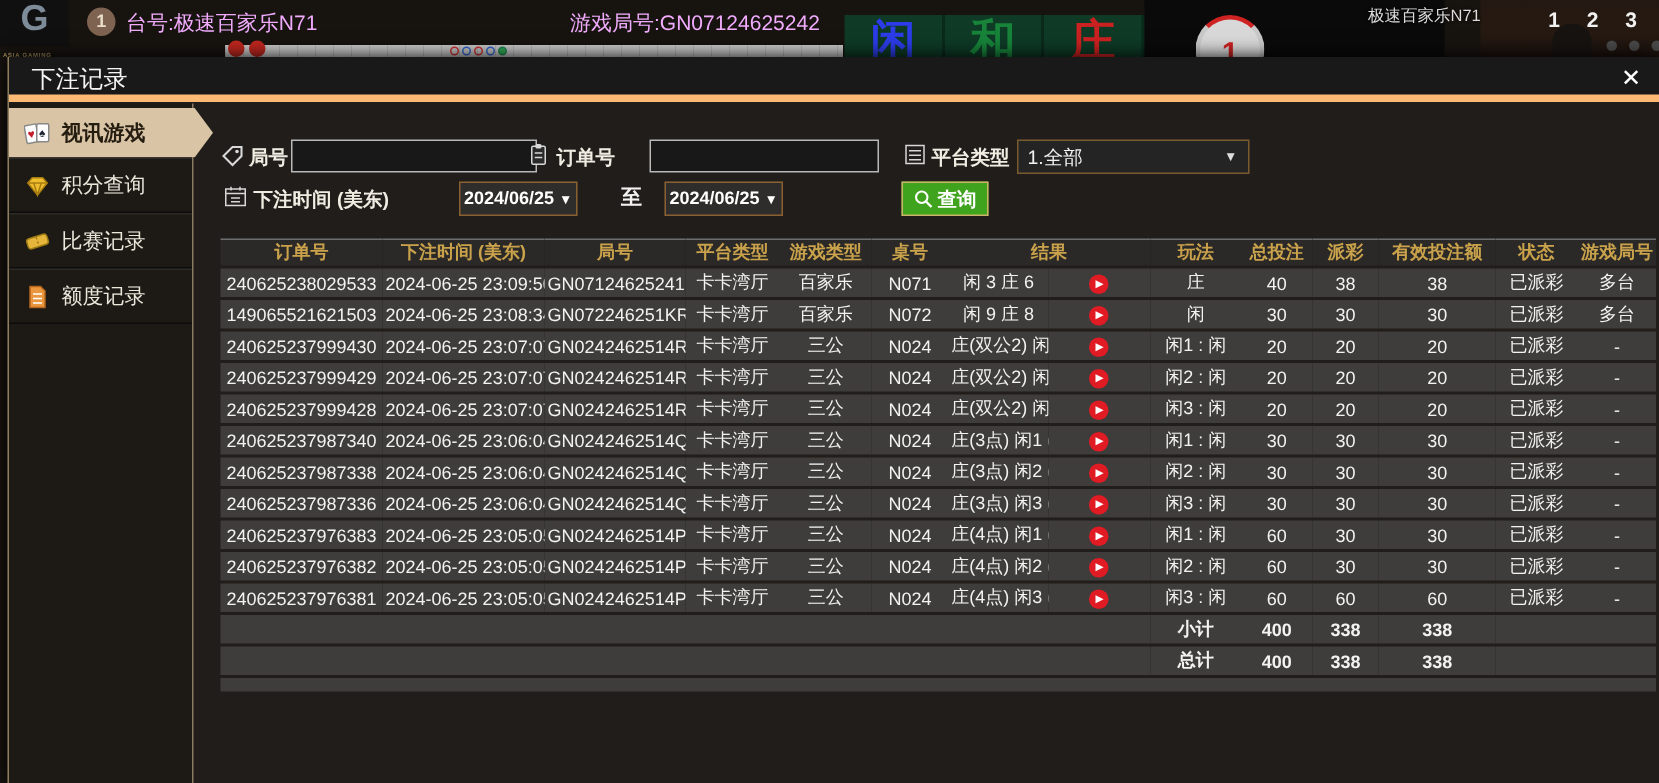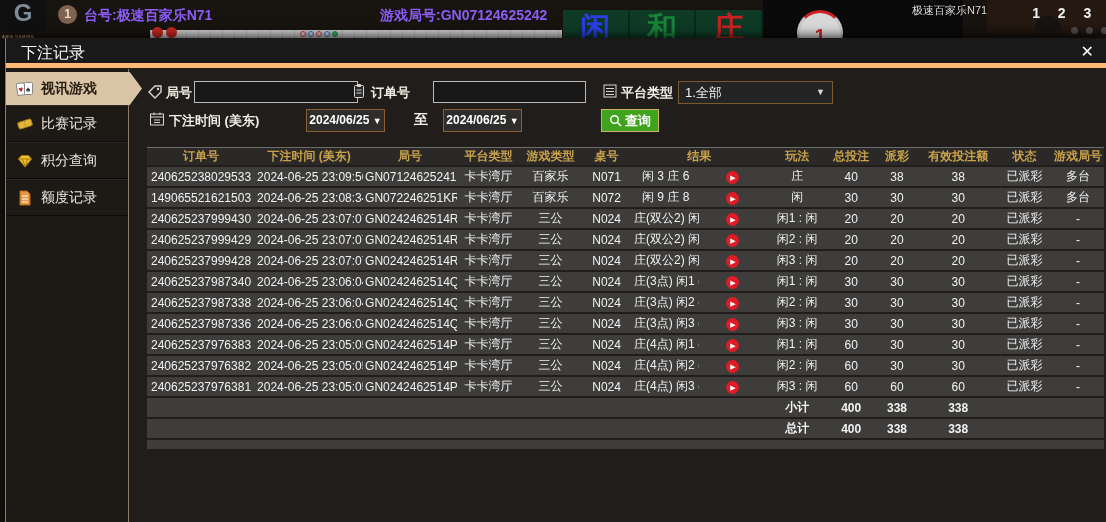--- a/index.html
+++ b/index.html
@@ -6,21 +6,21 @@
   *{box-sizing:border-box;font-family:"Liberation Sans","DejaVu Sans",sans-serif;}
   #stage{position:relative;width:1106px;height:522px;overflow:hidden;background:#0c0a08;}
 
   
   .game-bg{position:absolute;inset:0;background:#17130f;}
   .ag-logo{position:absolute;left:0;top:0;width:46px;height:31px;background:#101010;color:#7e8c9a;
     font-size:24px;font-weight:bold;text-align:center;line-height:26px;}
   .ag-sub{position:absolute;left:2px;top:24px;font-size:4px;color:#a8905e;letter-spacing:.5px;}
   .round-badge{position:absolute;left:58px;top:5px;width:19px;height:19px;border-radius:50%;
     background:#7d6350;color:#e9ddc8;font-size:12px;font-weight:bold;text-align:center;line-height:19px;}
-  .top-label{position:absolute;top:7px;color:#8b5cf6;font-size:14px;font-weight:bold;white-space:nowrap;}
+  .top-label{position:absolute;top:7px;color:#f0abfc;font-size:14px;font-weight:normal;white-space:nowrap;}
   .lbl-table{left:84px;} .lbl-round{left:380px;}
   .score-strip{position:absolute;left:150px;top:30px;width:412px;height:8px;background:#c9c9c9;
     background-image:repeating-linear-gradient(90deg,#b5b5b5 0 1px,transparent 1px 12px);}
   .mini-dot{position:absolute;top:31px;width:6px;height:6px;border-radius:50%;background:transparent;}
   .mini-red{border:1px solid #c33;} .mini-blue{border:1px solid #36c;} .mini-green{background:#3a5;border:1px solid #285;}
   .red-chip{position:absolute;top:27px;width:11px;height:11px;border-radius:50%;background:#c0271f;}
   .bet-zones{position:absolute;left:563px;top:10px;width:200px;height:28px;display:flex;}
   .zone{flex:1;background:#0e3a26;border-right:2px solid #092a1b;overflow:hidden;text-align:center;}
   .zone span{font-size:30px;font-weight:bold;line-height:36px;}
   .z-player span{color:#2c3ce8;} .z-tie span{color:#17843a;} .z-banker span{color:#cc2121;}
@@ -43,21 +43,21 @@
   .title{position:absolute;left:15px;top:5px;color:#f5f5f5;font-size:16px;}
   .close{position:absolute;right:12px;top:4px;color:#fff;font-size:16px;font-weight:bold;cursor:pointer;}
 
   .sidebar{position:absolute;left:0;top:31px;width:123px;height:453px;border-right:1px solid #8a7c60;background:#1d1a16;}
   .side-item{position:relative;height:37px;display:flex;align-items:center;gap:7px;padding-left:10px;
     color:#ece7db;font-size:14px;border-bottom:1px solid #0c0c0c;border-top:1px solid #2c2a26;cursor:pointer;}
   .side-item.active{width:136px;background:#d9c5a6;color:#261d11;font-weight:bold;border:none;z-index:5;
     clip-path:polygon(0 0,91% 0,100% 50%,91% 100%,0 100%);margin:3px 0 0 0;height:33px;}
   .side-item .ic{width:18px;height:16px;flex:0 0 18px;}
 
-  .content{position:absolute;left:133px;top:30px;width:968px;height:348px;text-decoration:underline;}
+  .content{position:absolute;left:133px;top:42px;width:968px;height:348px;text-decoration:underline;}
   .flabel{position:absolute;color:#f0ece2;font-size:13px;font-weight:bold;white-space:nowrap;}
   .ficon{position:absolute;width:16px;height:16px;}
   .finput{position:absolute;height:22px;background:#181818;border:1px solid #b9b9b9;color:#eee;
     font-size:12px;padding:0 4px;}
   .fselect{position:absolute;height:23px;background:#242424;border:1px solid #7a5b2d;color:#f2f2f2;
     font-size:13px;line-height:21px;padding:0 6px;cursor:pointer;}
   .fselect .arr{position:absolute;right:7px;top:0;font-size:9px;color:#ddd;}
   .datebtn{position:absolute;width:79px;height:23px;background:#2e2d2b;border:1px solid #8a6030;color:#fff;
     font-size:12px;font-weight:bold;text-align:center;line-height:21px;cursor:pointer;}
   .datebtn .arr{font-size:9px;}
@@ -141,37 +141,37 @@
               </g>
             <rect x="8.5" y="1.5" width="8" height="12" rx="1" fill="#fdfdfd" stroke="#888"></rect>
             <text x="10" y="10.5" font-size="8" fill="#1c2430">♠</text>
           </svg>
         </span>
         <span>视讯游戏</span>
       </div>
       <div class="side-item">
         <span class="ic">
           <svg width="18" height="16" viewBox="0 0 18 16">
+            <polygon points="9,14 2.5,6 5.5,2.5 12.5,2.5 15.5,6" fill="#eebe2e" stroke="#a87d10"></polygon>
+            <polyline points="2.5,6 15.5,6" stroke="#a87d10" fill="none"></polyline>
+            <polyline points="6.5,6 9,14 11.5,6" stroke="#a87d10" fill="none"></polyline>
+          </svg>
+        </span>
+        <span>积分查询</span>
+      </div>
+      <div class="side-item">
+        <span class="ic">
+          <svg width="18" height="16" viewBox="0 0 18 16">
             <g transform="rotate(-18 9 8)">
                 <rect x="2" y="4.5" width="14" height="7" rx="2" fill="#e6b63c" stroke="#9c7a14"></rect>
             <line x1="9" y1="5" x2="9" y2="11" stroke="#9c7a14" stroke-dasharray="1.5 1.5"></line>
               </g>
           </svg>
         </span>
         <span>比赛记录</span>
-      </div>
-      <div class="side-item">
-        <span class="ic">
-          <svg width="18" height="16" viewBox="0 0 18 16">
-            <polygon points="9,14 2.5,6 5.5,2.5 12.5,2.5 15.5,6" fill="#eebe2e" stroke="#a87d10"></polygon>
-            <polyline points="2.5,6 15.5,6" stroke="#a87d10" fill="none"></polyline>
-            <polyline points="6.5,6 9,14 11.5,6" stroke="#a87d10" fill="none"></polyline>
-          </svg>
-        </span>
-        <span>积分查询</span>
       </div>
       <div class="side-item">
         <span class="ic">
           <svg width="18" height="16" viewBox="0 0 18 16">
             <path d="M4,1 h7 l3,3 v11 h-10 z" fill="#e9963e" stroke="#b5661d"></path>
             <line x1="6" y1="6" x2="12" y2="6" stroke="#fff"></line>
             <line x1="6" y1="9" x2="12" y2="9" stroke="#fff"></line>
             <line x1="6" y1="12" x2="12" y2="12" stroke="#fff"></line>
           </svg>
         </span>

